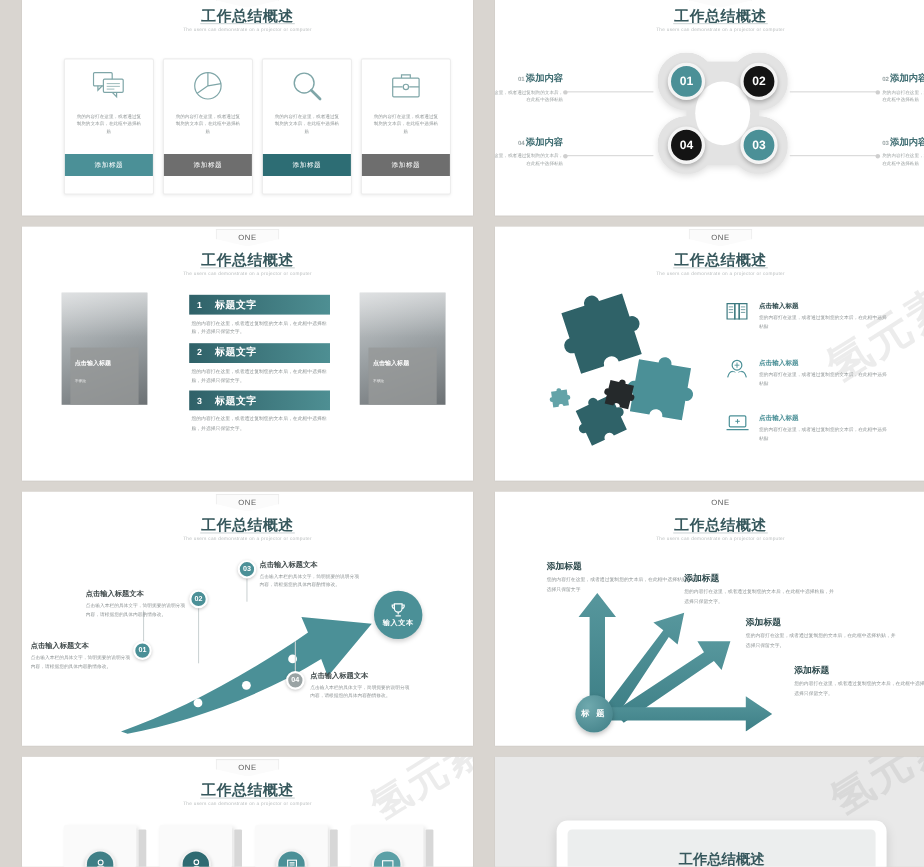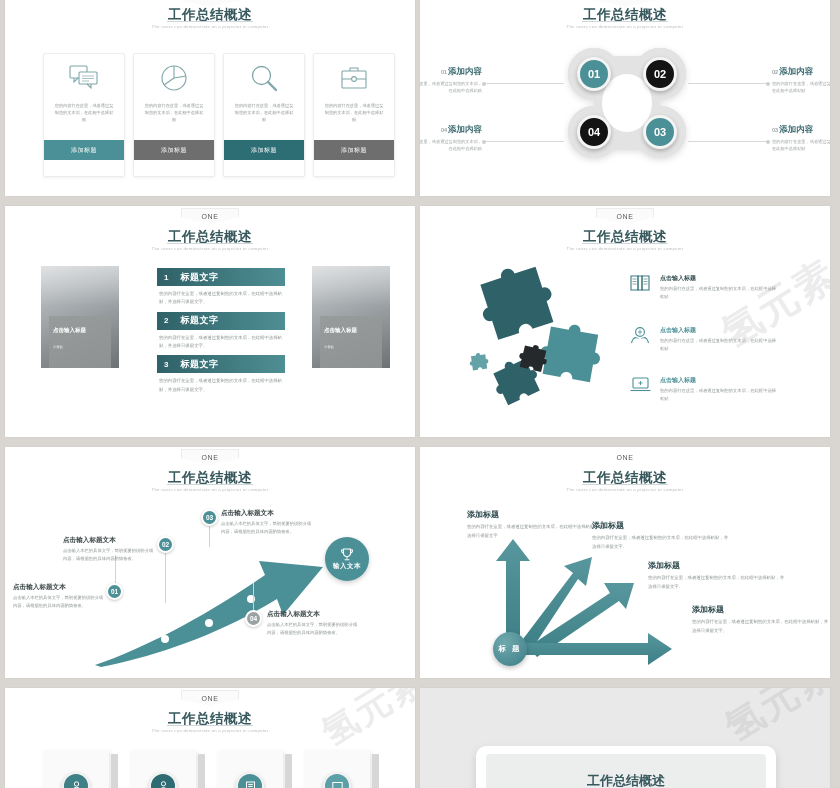--- a/index.html
+++ b/index.html
@@ -7,22 +7,22 @@
   body {
     background:#d9d5d0;
     font-family:"Liberation Sans","DejaVu Sans",sans-serif;
     -webkit-font-smoothing:antialiased;
   }
   .grid {
     position:relative; width:840px; height:788px;
     display:grid;
     grid-template-columns:410px 410px;
     grid-template-rows:196px 231px 231px 130px;
-    gap:10px 5px;
-    padding:0 5px;
+    gap:10px 20px;
+    padding:0 20px;
   }
   .slide {
     position:relative; overflow:hidden;
     background:#ffffff;
     box-shadow:0 0 1px rgba(0,0,0,.10);
   }
   .slide.partial { }
   
   .ribbon {
     position:absolute; left:50%; transform:translateX(-50%);

